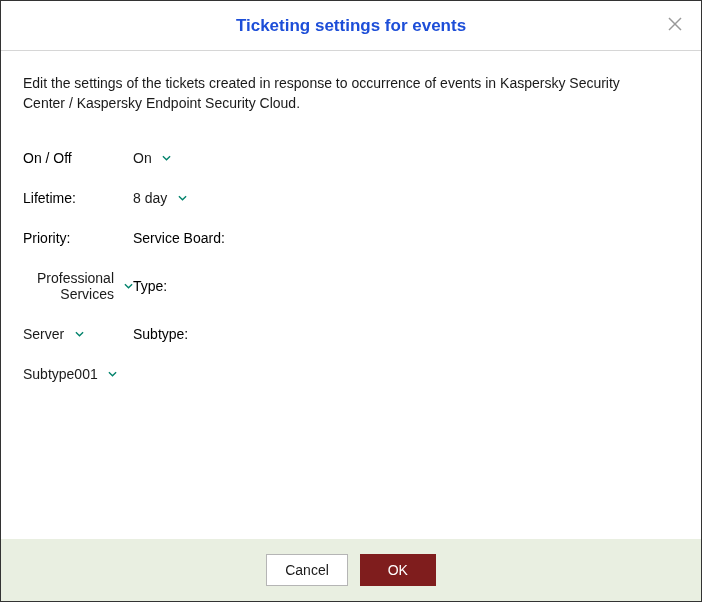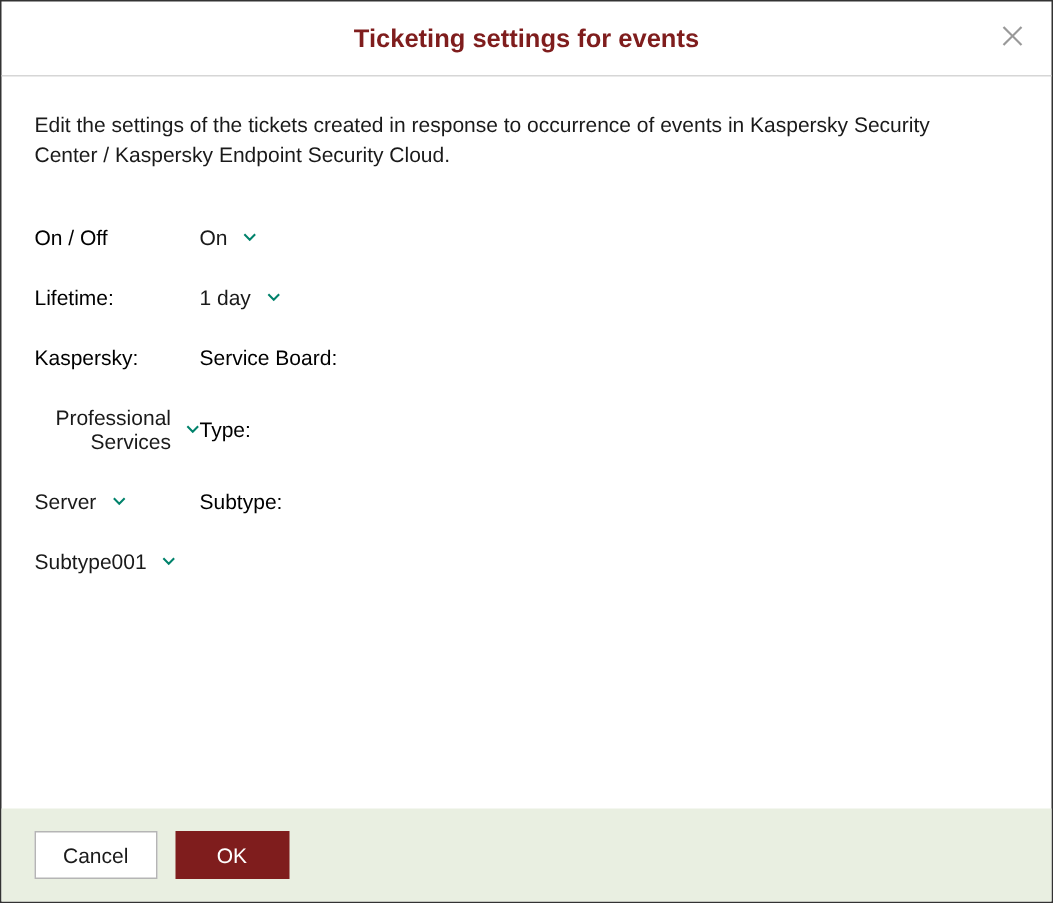--- a/index.html
+++ b/index.html
@@ -21,21 +21,21 @@
       height: 50px;
       border-bottom: 1px solid #d6d6d6;
       display: flex;
       align-items: center;
       justify-content: center;
       position: relative;
     }
     .dialog-title {
       font-size: 17px;
       font-weight: 700;
-      color: #7f1d1d;
+      color: #1d4ed8;
     }
     .close-btn {
       position: absolute;
       right: 16px;
       top: 50%;
       transform: translateY(-50%);
       width: 20px;
       height: 20px;
       display: flex;
       align-items: center;
@@ -83,21 +83,21 @@
       display: inline-flex;
       align-items: center;
       justify-content: center;
     }
     .chev svg { width: 9px; height: 6px; display: block; }
     .dialog-footer {
       height: 62px;
       background: #e9efe1;
       display: flex;
       align-items: center;
-      justify-content: flex-start;
+      justify-content: center;
       padding: 0 22px;
       gap: 12px;
     }
     .btn {
       height: 32px;
       min-width: 76px;
       padding: 0 18px;
       font-size: 14px;
       font-weight: 400;
       cursor: pointer;
@@ -143,29 +143,29 @@
         <span class="setting-value">On</span>
         <span class="chev">
           <svg viewBox="0 0 10 6" fill="none" stroke="currentColor" stroke-width="1.5">
               <polyline points="1,1 5,5 9,1"></polyline>
             </svg>
         </span>
       </div>
 
       <div class="setting-label">Lifetime:</div>
       <div class="setting-value-wrap">
-        <span class="setting-value">1 day</span>
-        <span class="chev">
-          <svg viewBox="0 0 10 6" fill="none" stroke="currentColor" stroke-width="1.5">
-              <polyline points="1,1 5,5 9,1"></polyline>
-            </svg>
-        </span>
-      </div>
-
-      <div class="setting-label">Kaspersky:</div>
+        <span class="setting-value">8 day</span>
+        <span class="chev">
+          <svg viewBox="0 0 10 6" fill="none" stroke="currentColor" stroke-width="1.5">
+              <polyline points="1,1 5,5 9,1"></polyline>
+            </svg>
+        </span>
+      </div>
+
+      <div class="setting-label">Priority:</div>
 
       <div class="setting-label">Service Board:</div>
       <div class="setting-value-wrap">
         <span class="setting-value">Professional Services</span>
         <span class="chev">
           <svg viewBox="0 0 10 6" fill="none" stroke="currentColor" stroke-width="1.5">
               <polyline points="1,1 5,5 9,1"></polyline>
             </svg>
         </span>
       </div>

